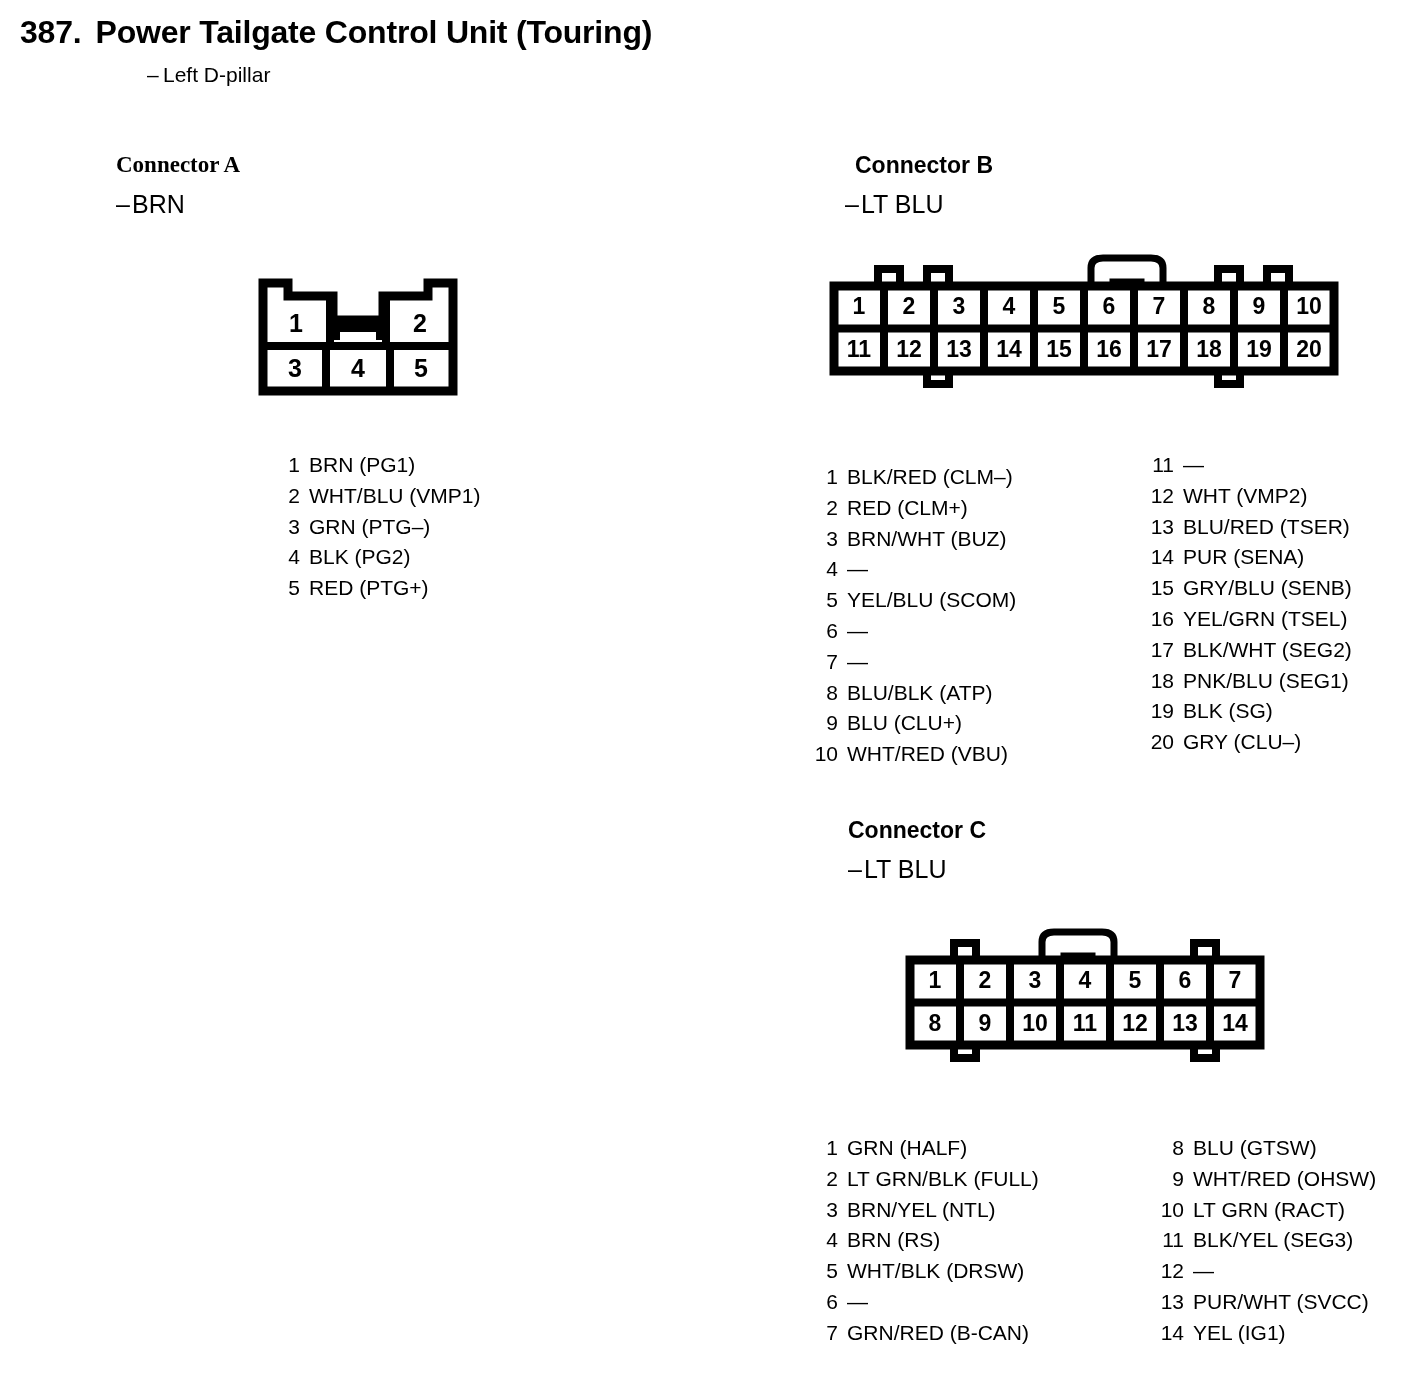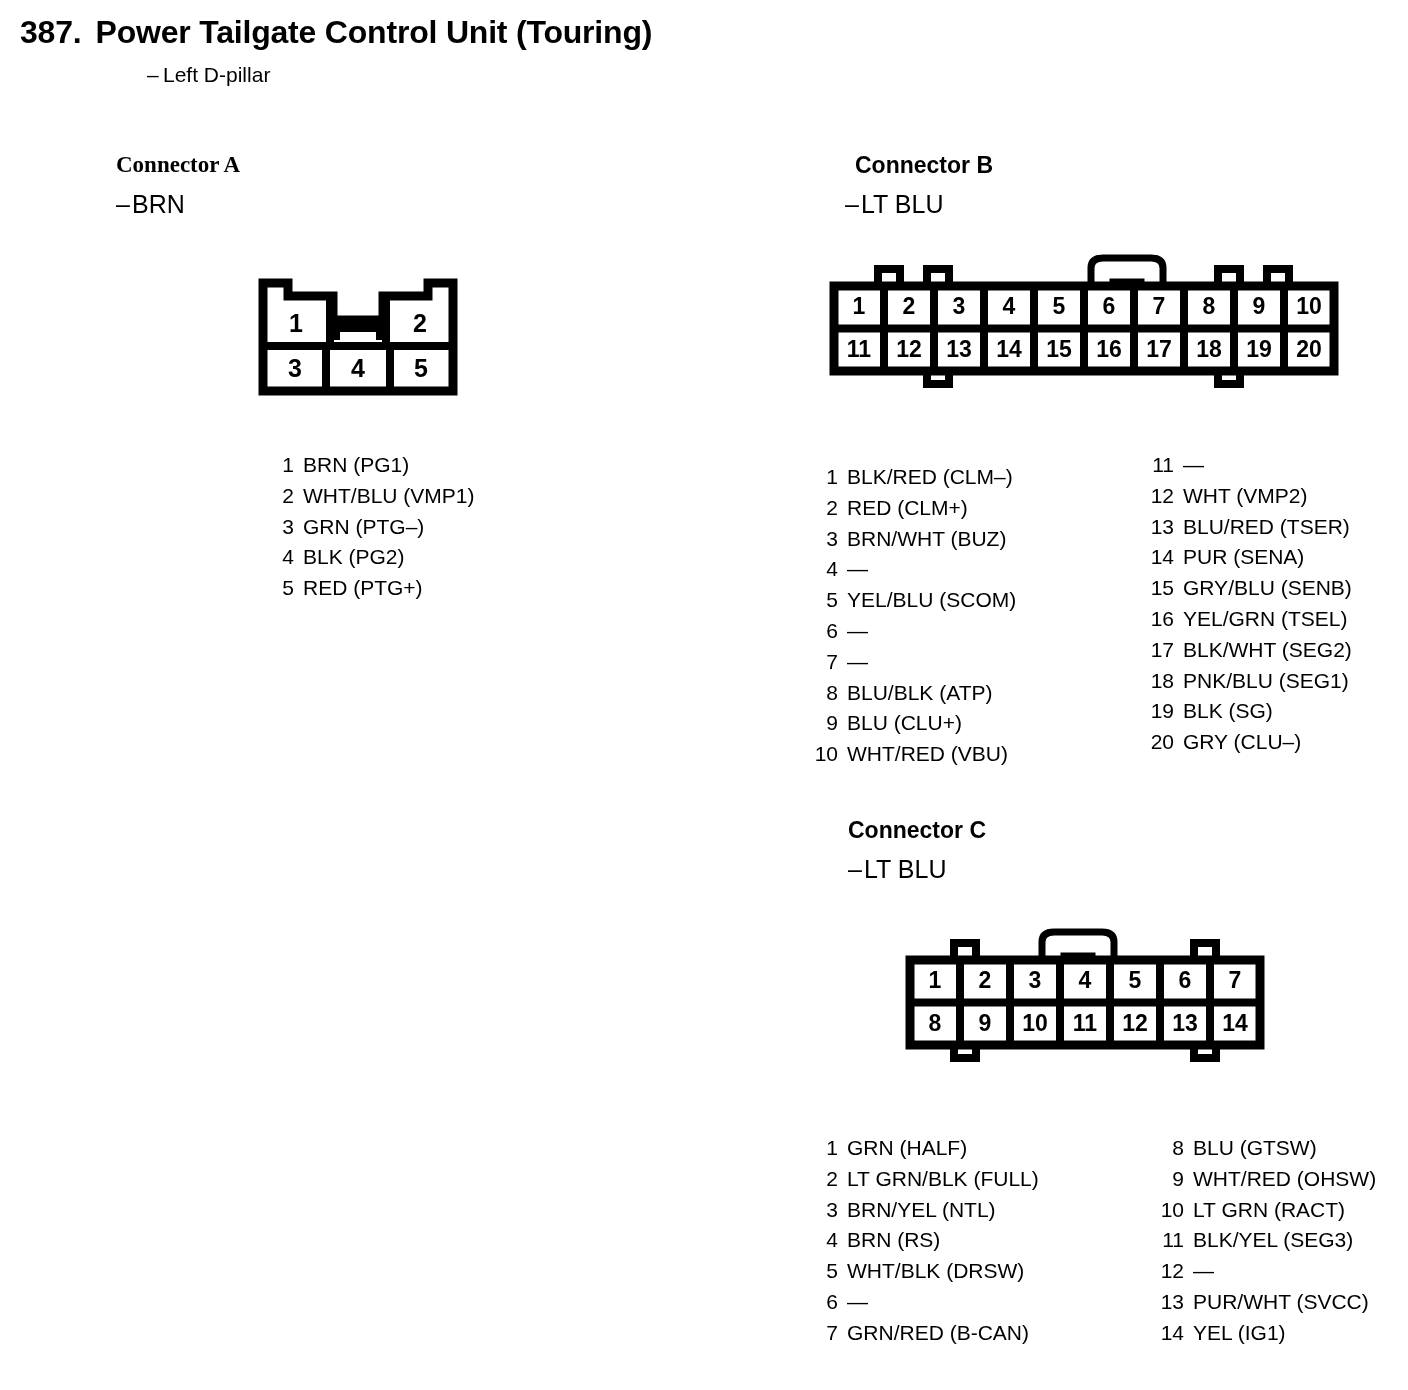--- a/index.html
+++ b/index.html
@@ -113,21 +113,21 @@
 
   <line x1="72" y1="18" x2="72" y2="68" stroke="#000" stroke-width="8"></line>
   <line x1="128" y1="18" x2="128" y2="68" stroke="#000" stroke-width="8"></line>
   <text x="38" y="47" font-size="25">1</text>
   <text x="162" y="47" font-size="25">2</text>
   <text x="37" y="92" font-size="25">3</text>
   <text x="100" y="92" font-size="25">4</text>
   <text x="163" y="92" font-size="25">5</text>
 </svg>
 
-<div class="pinlist" style="left:268px; top:450px;">
+<div class="pinlist" style="left:274px; top:450px;">
   <span class="pinrow"><span class="pin-no">1</span><span class="pin-desc">BRN (PG1)</span></span>
   <span class="pinrow"><span class="pin-no">2</span><span class="pin-desc">WHT/BLU (VMP1)</span></span>
   <span class="pinrow"><span class="pin-no">3</span><span class="pin-desc">GRN (PTG–)</span></span>
   <span class="pinrow"><span class="pin-no">4</span><span class="pin-desc">BLK (PG2)</span></span>
   <span class="pinrow"><span class="pin-no">5</span><span class="pin-desc">RED (PTG+)</span></span>
 </div>
 
 <div class="conn-heading" style="left:845px; top:152px;margin-left:10px;">Connector B</div>
 <div class="conn-color" style="left:845px; top:190px;">
   <span class="note-dash">–</span><span>LT BLU</span>

